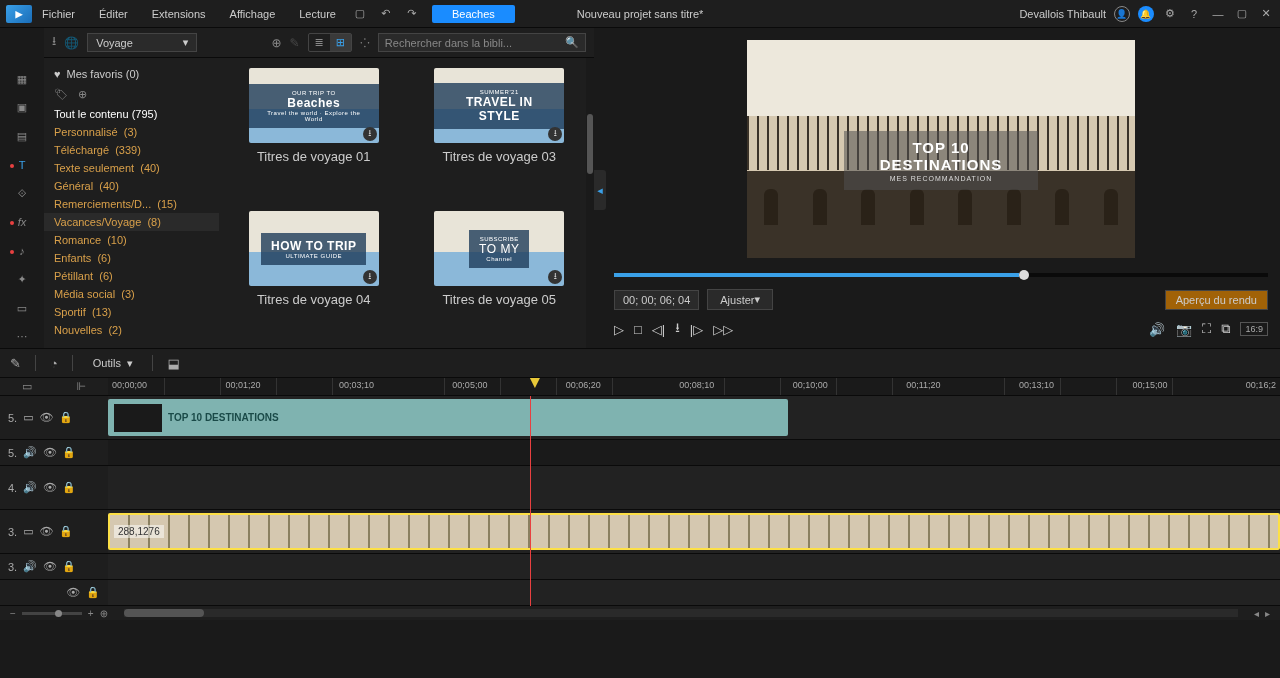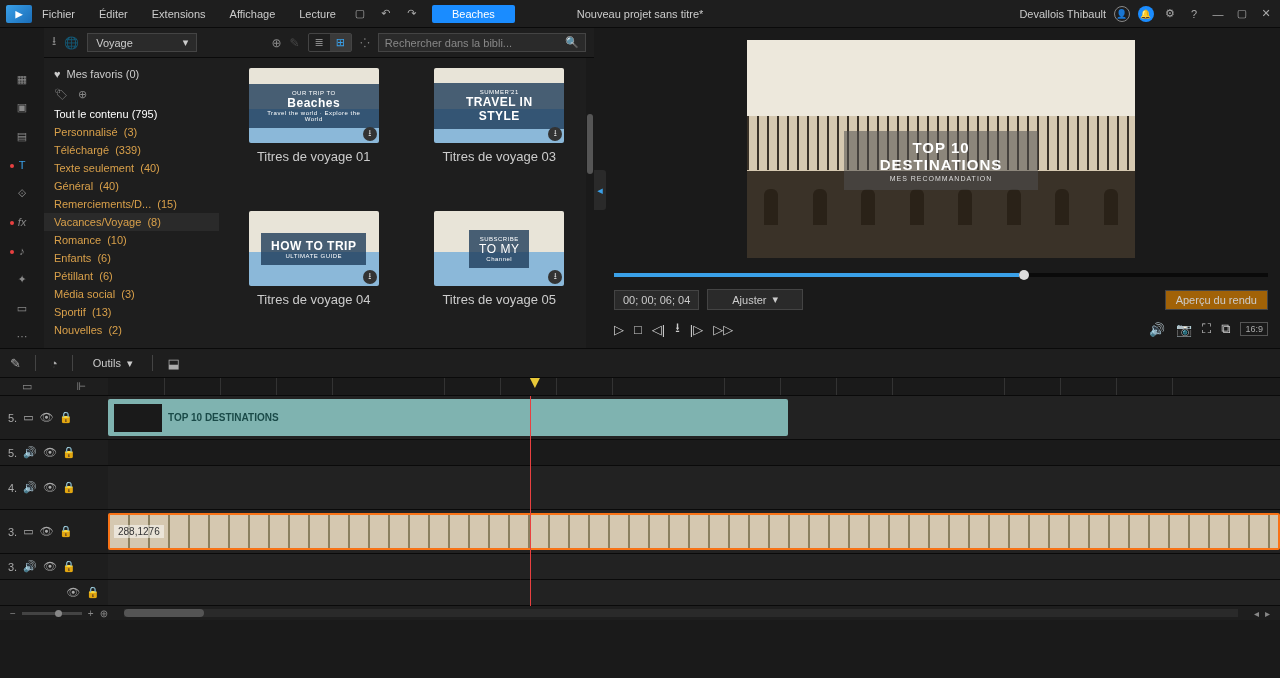--- a/index.html
+++ b/index.html
@@ -59,21 +59,21 @@
 .people-sil { position:absolute;bottom:15%;left:0;right:0;height:45%;display:flex;align-items:flex-end;justify-content:space-around; }
 .sil { width:14px;height:36px;background:#2a2218;border-radius:6px 6px 0 0; }
 .title-ov { position:absolute;top:42%;left:50%;transform:translateX(-50%);background:rgba(80,80,80,0.55);padding:8px 16px;text-align:center; }
 .title-ov .main-t { color:#fff;font-size:15px;font-weight:bold;letter-spacing:1px; }
 .title-ov .sub-t { color:#ddd;font-size:7px;letter-spacing:1px;margin-top:2px; }
 .seek-bar { height:4px;background:#0a0a0a;margin:10px 0 8px;position:relative; }
 .seek-fill { height:100%;width:62%;background:#3aa0e8; }
 .seek-knob { position:absolute;left:62%;top:-3px;width:10px;height:10px;background:#ddd;border-radius:50%; }
 .preview-ctrl { display:flex;align-items:center;gap:8px;padding:4px 0; }
 .tc { color:#ccc;font-size:11px;background:#2a2a2a;padding:3px 8px;border:1px solid #444; }
-.fit-dd { background:#2a2a2a;border:1px solid #444;padding:3px 24px;color:#ccc;display:flex;align-items:center;gap:6px;cursor:pointer; }
+.fit-dd { background:#2a2a2a;border:1px solid #444;padding:3px 12px;color:#ccc;display:flex;align-items:center;cursor:pointer; }
 .render-btn { margin-left:auto;background:#a16207;border:1px solid #444;padding:3px 10px;color:#ccc;cursor:pointer; }
 .transport { display:flex;align-items:center;gap:10px;padding:4px 0 8px; }
 .t-btn { color:#ccc;cursor:pointer;font-size:13px; }
 .transport-right { margin-left:auto;display:flex;gap:10px;align-items:center; }
 .ar-badge { border:1px solid #555;padding:1px 4px;font-size:9px;color:#aaa; }
 
 .tl-toolbar { height:30px;background:#1e1e1e;border-top:1px solid #0a0a0a;border-bottom:1px solid #0a0a0a;display:flex;align-items:center;padding:0 40px 0 10px;gap:14px; }
 .tlt-icon { color:#aaa;cursor:pointer;font-size:13px; }
 .tools-dd { color:#ccc;display:flex;align-items:center;gap:6px;cursor:pointer;padding:0 6px; }
 .tlt-sep { width:1px;height:16px;background:#444; }
@@ -91,21 +91,21 @@
 .track-head { width:108px;background:#1e1e1e;display:flex;align-items:center;gap:6px;padding:0 8px;color:#aaa; }
 .th-icon { cursor:pointer;font-size:11px; }
 .track-content { flex:1;position:relative;background:#222; }
 .clip { position:absolute;top:3px;bottom:3px;border-radius:2px;display:flex;align-items:center;padding:0 6px;overflow:hidden; }
 .clip.title { left:0;width:58%;background:#7fb3b0; }
 .clip.title .mini { width:48px;height:28px;background:#1a1a1a;margin-right:6px; }
 .clip.title .lbl { color:#1a4a48;font-size:10px;font-weight:bold; }
 .clip.audio { left:0;right:0;background:#1a3a5a; }
 .clip.audio .wave { position:absolute;inset:0;background:repeating-linear-gradient(90deg,#3a8ad8 0,#3a8ad8 1px,#2a5a8a 1px,#2a5a8a 3px);opacity:0.7;top:6px;bottom:6px; }
 .clip.audio .albl { position:relative;color:#fff;font-size:10px;background:rgba(0,0,0,0.4);padding:1px 4px; }
-.clip.video { left:0;right:0;background:#f97316; }
+.clip.video { left:0;right:0;background:#fde047; }
 .clip.video .frames { position:absolute;inset:2px;background:repeating-linear-gradient(90deg,#d5c8b0 0,#d5c8b0 18px,#8a8060 18px,#8a8060 20px); }
 .clip.video .vlbl { position:relative;color:#333;font-size:10px;background:rgba(255,255,255,0.5);padding:1px 4px; }
 .playhead-line { position:absolute;left:36%;top:0;bottom:0;width:1px;background:#e84040;z-index:5;pointer-events:none; }
 .tracks-wrap { position:relative; }
 
 .zoom-bar { height:14px;background:#1e1e1e;display:flex;align-items:center;padding:0 10px;gap:6px; }
 .zb-btn { color:#888;cursor:pointer;font-size:10px; }
 .zb-track { width:60px;height:3px;background:#444;position:relative; }
 .zb-knob { position:absolute;left:55%;top:-2px;width:7px;height:7px;background:#888;border-radius:50%; }
 .h-scroll { flex:1;height:8px;background:#2a2a2a;margin-left:10px;margin-right:10px;position:relative; }
@@ -319,20 +319,33 @@
   <span class="tlt-sep"></span>
   <span class="tlt-icon">⬓</span>
 </div>
 
 <div class="ruler-row">
   <div class="track-head-col">
     <span class="rh-btn">▭</span>
     <span class="rh-btn">⊩</span>
   </div>
   <div class="ruler">
+    <div class="ruler-labels" id="ruler-labels">
+        <span>00;00;00</span>
+        <span>00;01;20</span>
+        <span>00;03;10</span>
+        <span>00;05;00</span>
+        <span>00;06;20</span>
+        <span>00;08;10</span>
+        <span>00;10;00</span>
+        <span>00;11;20</span>
+        <span>00;13;10</span>
+        <span>00;15;00</span>
+        <span>00;16;2</span>
+      </div>
     <div class="playhead-marker"></div>
   </div>
 </div>
 
 <div class="tracks-wrap">
   <div class="playhead-line" style="left:calc(108px + (100% - 108px)*0.36)"></div>
   <div class="tracks">
 
     <div class="track-row">
       <div class="track-head">

